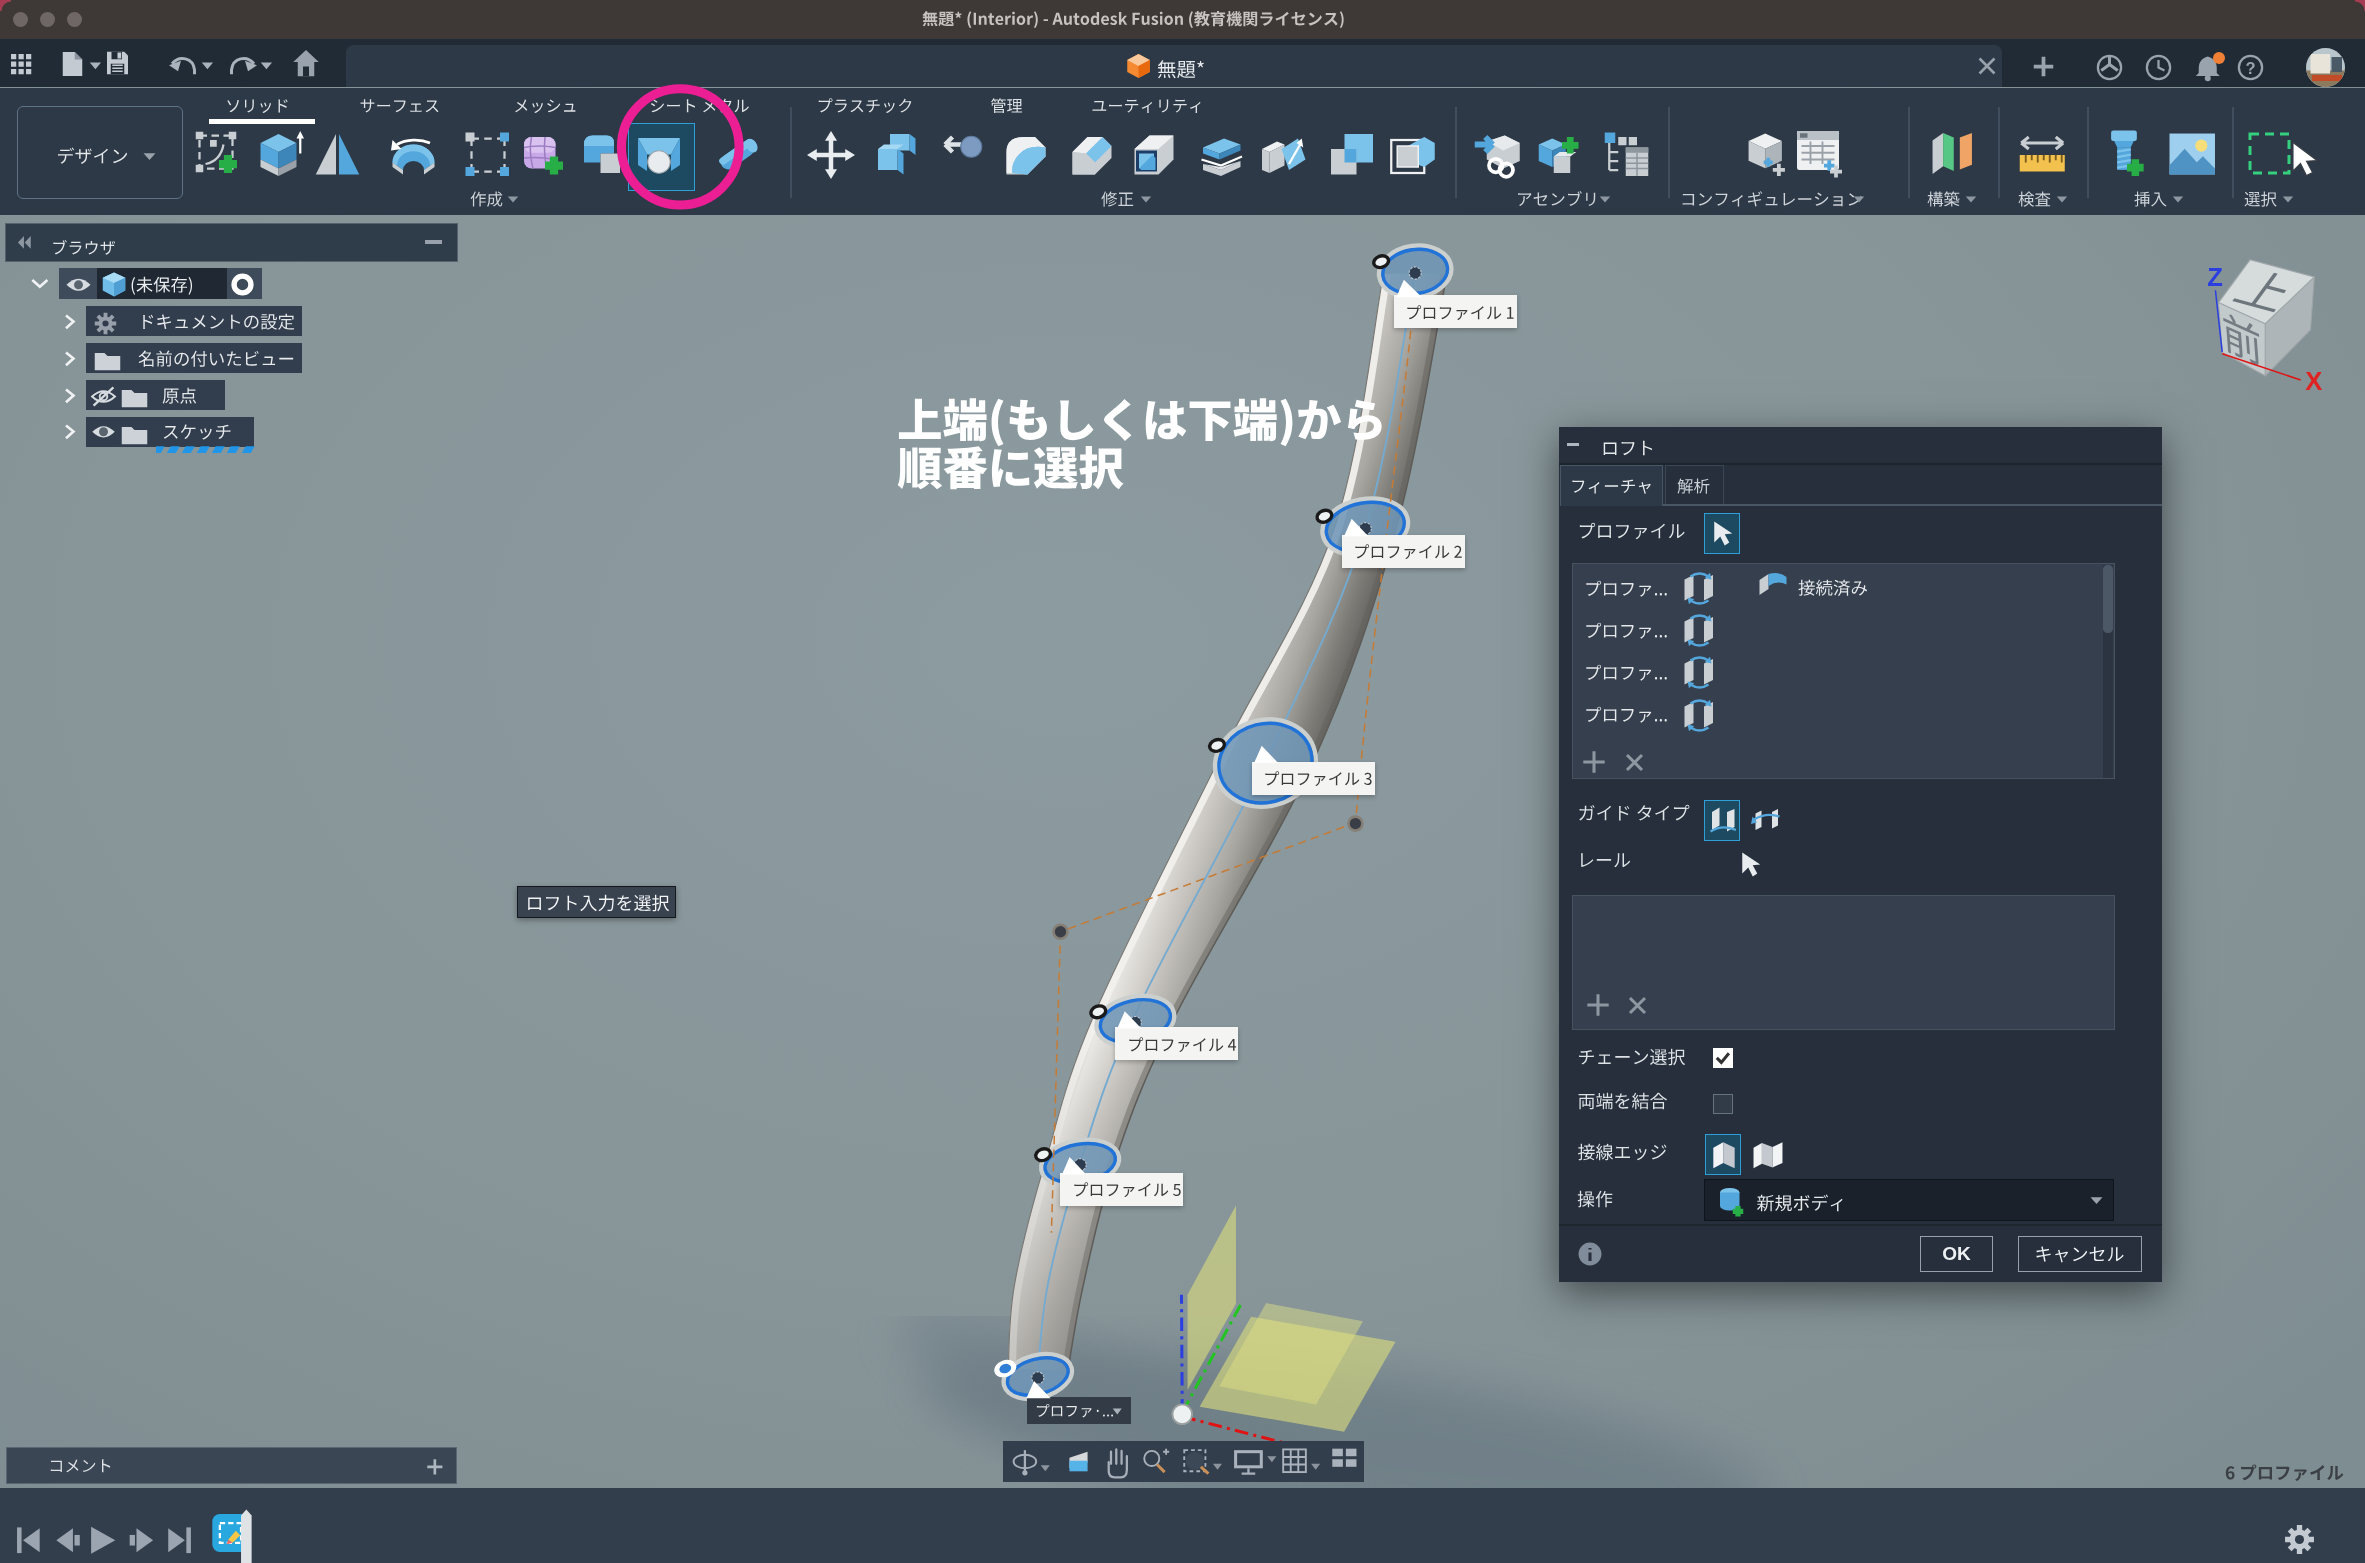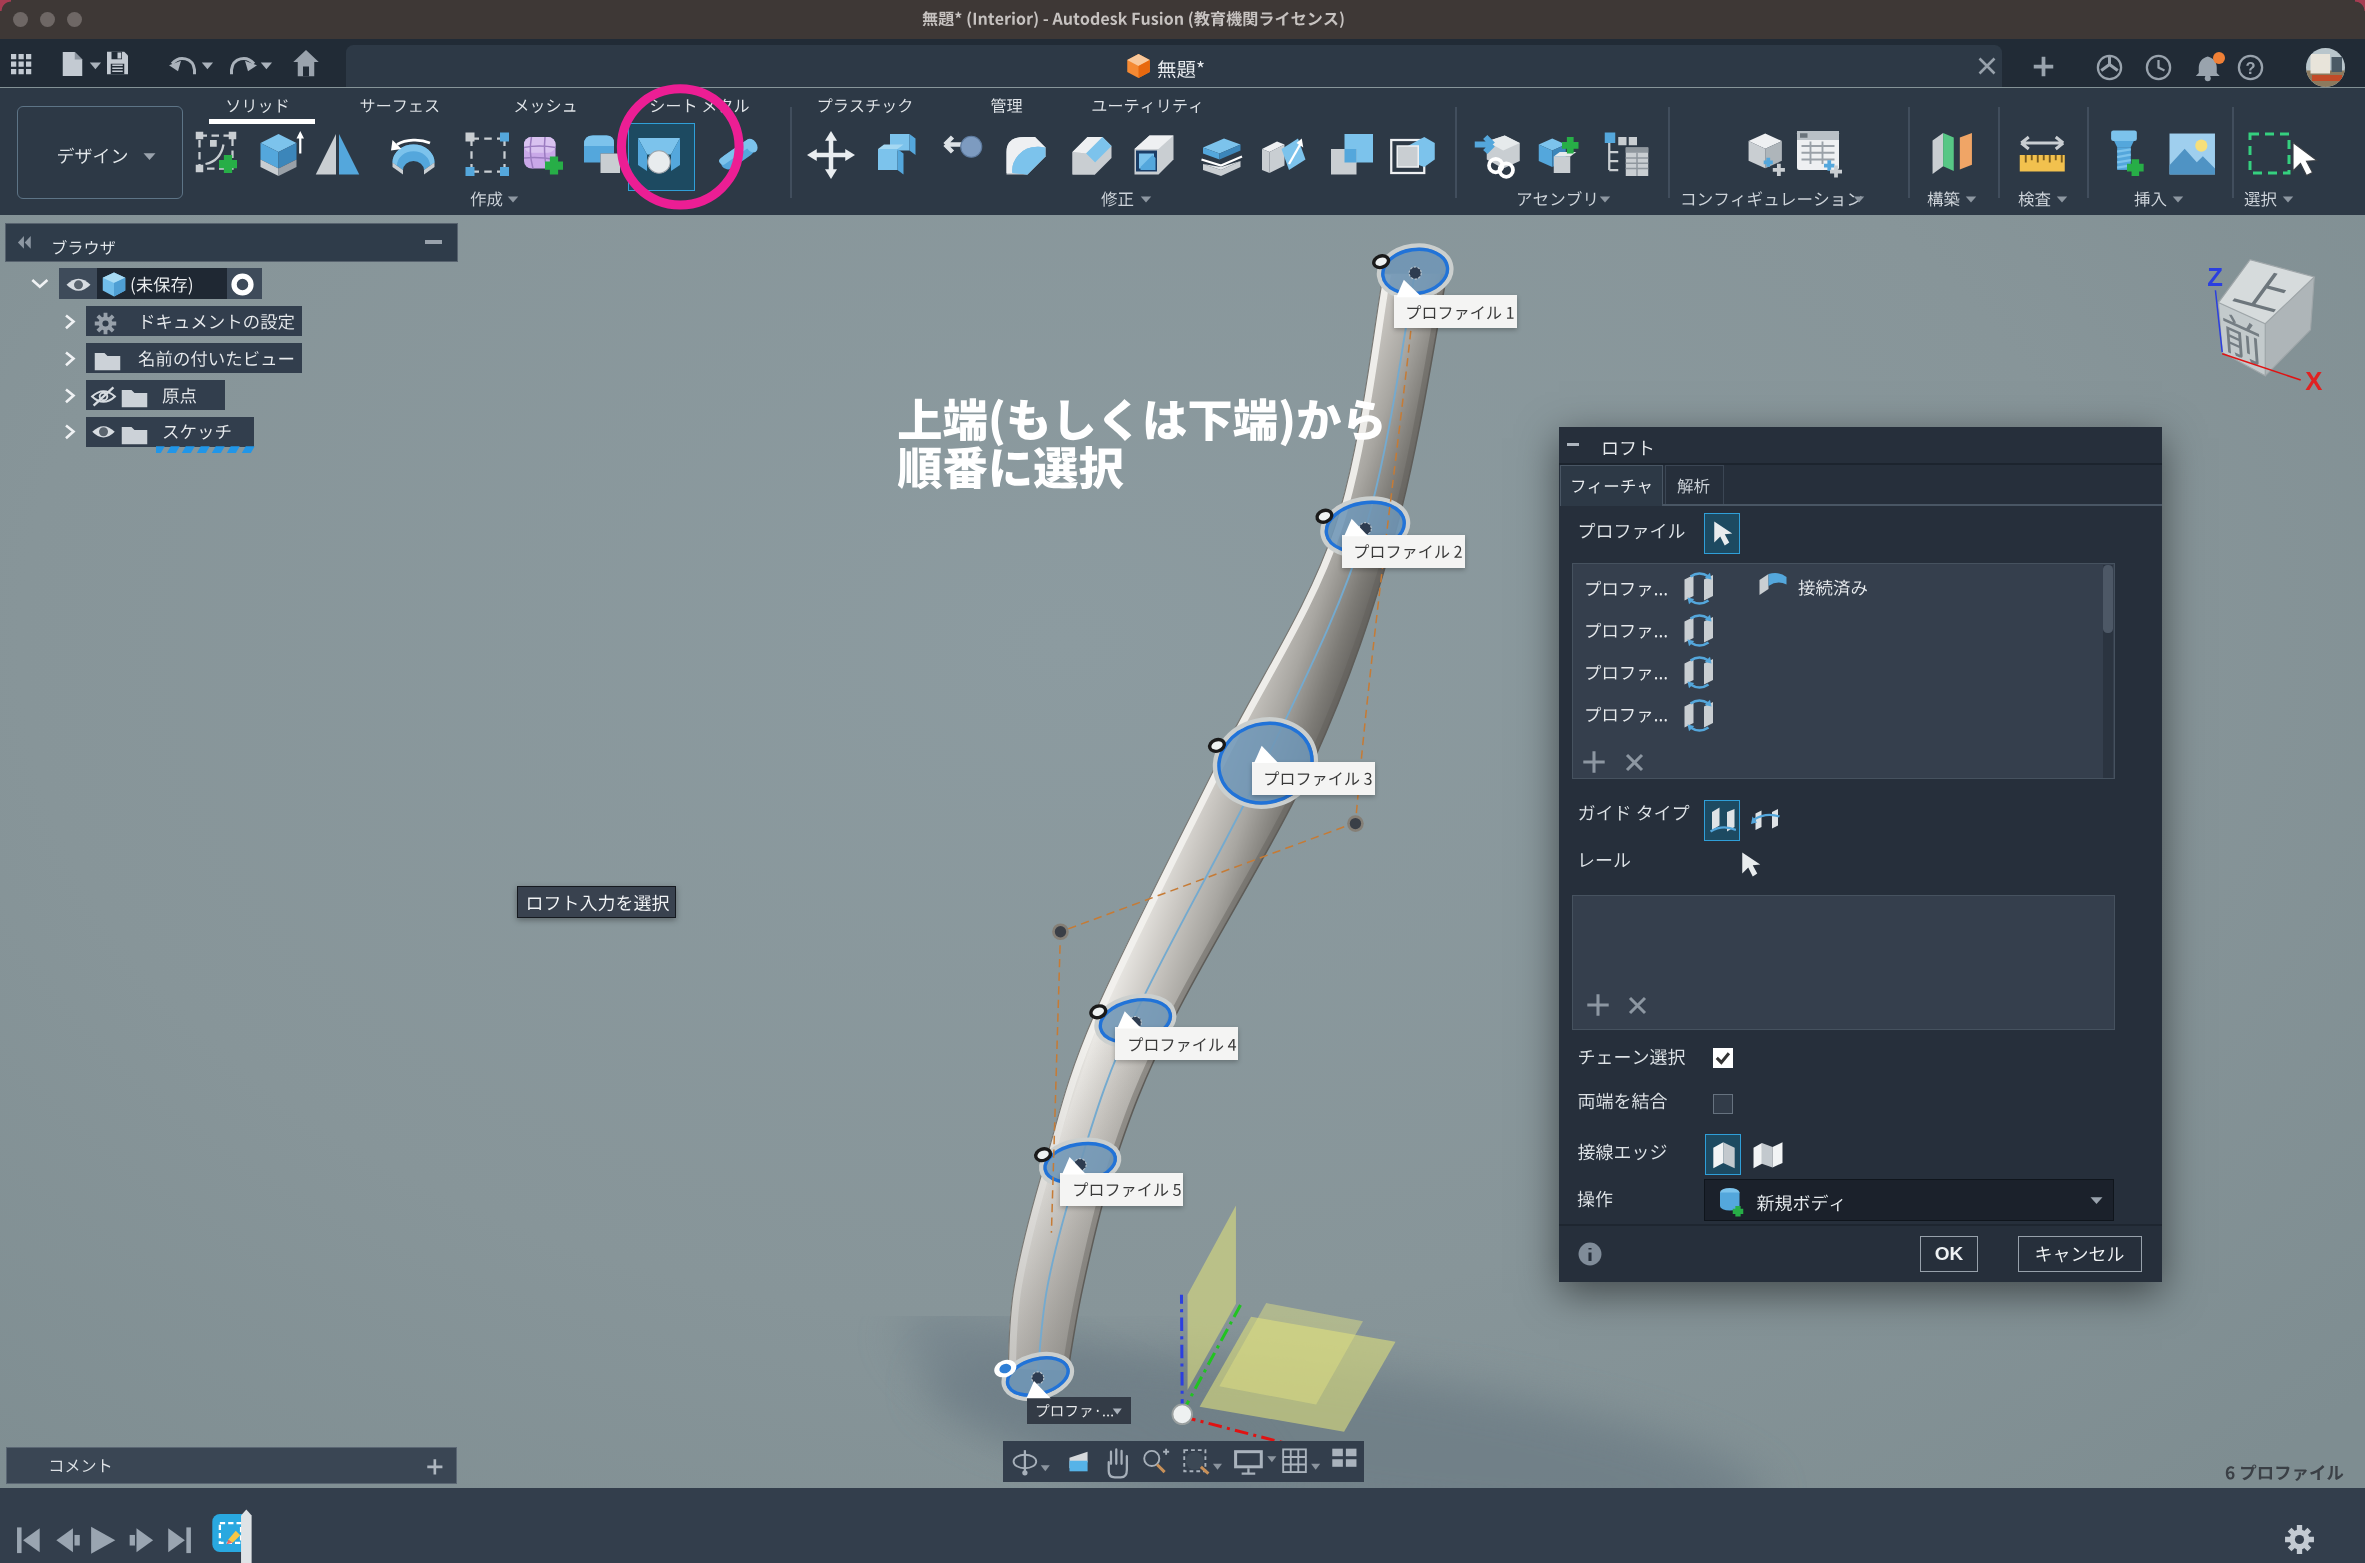--- a/index.html
+++ b/index.html
@@ -931,21 +931,21 @@
       <path transform="translate(0,26.4)" fill="#e6eaed" d="M2.9 -15.7C3.4 -14.6 3.8 -13.1 3.8 -12.2L5.4 -12.6C5.3 -13.5 4.8 -15.0 4.3 -16.0ZM9.1 -16.1C8.8 -15.0 8.3 -13.5 7.8 -12.6L9.3 -12.2C9.7 -13.1 10.2 -14.5 10.7 -15.7ZM21.3 -19.9C19.7 -19.1 17.0 -18.3 14.5 -17.8L13.2 -18.2V-9.8C13.2 -6.4 12.9 -2.3 9.8 0.8C10.2 1.0 10.9 1.6 11.1 2.0C14.5 -1.3 15.0 -6.2 15.0 -9.8V-10.4H18.6V1.8H20.3V-10.4H23.0V-12.0H15.0V-16.4C17.6 -16.9 20.7 -17.6 22.7 -18.6ZM5.9 -20.1V-17.6H1.5V-16.1H12.1V-17.6H7.7V-20.1ZM1.1 -12.2V-10.6H5.9V-8.1H1.2V-6.6H5.5C4.3 -4.4 2.4 -2.2 0.7 -1.1C1.1 -0.8 1.6 -0.2 1.9 0.2C3.3 -0.9 4.8 -2.6 5.9 -4.5V1.9H7.7V-4.3C8.7 -3.4 9.9 -2.2 10.4 -1.6L11.5 -2.9C10.9 -3.4 8.6 -5.3 7.7 -6.0V-6.6H12.2V-8.1H7.7V-10.6H12.4V-12.2ZM37.1 -13.7H44.0V-11.4H37.1ZM37.1 -9.9H44.0V-7.5H37.1ZM37.1 -17.6H44.0V-15.2H37.1ZM29.0 -19.9V-16.2H25.6V-14.5H29.0V-11.6V-10.6H25.1V-9.0H28.9C28.8 -5.7 28.0 -2.0 24.9 0.3C25.3 0.6 25.9 1.3 26.1 1.7C28.5 -0.3 29.7 -3.0 30.2 -5.7C31.3 -4.4 32.8 -2.6 33.4 -1.7L34.6 -3.0C34.1 -3.7 31.5 -6.6 30.5 -7.6L30.6 -9.0H34.6V-10.6H30.7V-11.6V-14.5H34.1V-16.2H30.7V-19.9ZM35.4 -19.2V-5.9H37.4C37.0 -2.9 36.0 -0.6 32.3 0.6C32.6 0.9 33.1 1.5 33.3 1.9C37.4 0.4 38.6 -2.2 39.1 -5.9H41.2V-0.7C41.2 1.0 41.6 1.5 43.2 1.5C43.6 1.5 44.9 1.5 45.2 1.5C46.6 1.5 47.0 0.7 47.2 -2.6C46.8 -2.7 46.0 -3.0 45.7 -3.3C45.6 -0.5 45.5 -0.1 45.0 -0.1C44.7 -0.1 43.7 -0.1 43.5 -0.1C43.0 -0.1 42.9 -0.2 42.9 -0.7V-5.9H45.7V-19.2ZM66.0 -19.0 64.8 -18.4C65.4 -17.5 66.2 -16.2 66.7 -15.2L68.0 -15.7C67.5 -16.7 66.6 -18.1 66.0 -19.0ZM68.9 -19.7 67.6 -19.1C68.3 -18.2 69.0 -16.9 69.6 -15.9L70.8 -16.5C70.4 -17.4 69.5 -18.8 68.9 -19.7ZM55.7 -8.8 54.0 -9.6C53.1 -7.7 51.0 -4.8 49.5 -3.3L51.1 -2.2C52.5 -3.7 54.7 -6.7 55.7 -8.8ZM65.8 -9.6 64.1 -8.7C65.4 -7.2 67.2 -4.2 68.1 -2.4L69.9 -3.3C69.0 -5.1 67.0 -8.1 65.8 -9.6ZM50.2 -14.4V-12.4C50.9 -12.5 51.5 -12.5 52.2 -12.5H58.9V-12.3C58.9 -11.2 58.9 -3.0 58.9 -1.7C58.9 -1.1 58.6 -0.8 58.0 -0.8C57.4 -0.8 56.3 -0.9 55.2 -1.1L55.4 0.9C56.4 1.0 57.8 1.0 58.8 1.0C60.2 1.0 60.9 0.4 60.9 -0.9C60.9 -2.6 60.9 -10.4 60.9 -12.3V-12.5H67.2C67.8 -12.5 68.5 -12.5 69.2 -12.5V-14.4C68.6 -14.4 67.8 -14.3 67.2 -14.3H60.9V-16.8C60.9 -17.3 60.9 -18.2 61.0 -18.5H58.8C58.8 -18.1 58.9 -17.3 58.9 -16.8V-14.3H52.2C51.5 -14.3 50.9 -14.4 50.2 -14.4ZM76.9 -17.5V-15.6C77.5 -15.6 78.3 -15.6 79.1 -15.6C80.4 -15.6 86.0 -15.6 87.4 -15.6C88.1 -15.6 88.9 -15.6 89.6 -15.6V-17.5C88.9 -17.4 88.1 -17.4 87.4 -17.4C86.0 -17.4 80.4 -17.4 79.1 -17.4C78.3 -17.4 77.6 -17.5 76.9 -17.5ZM90.8 -19.5 89.6 -19.0C90.2 -18.0 91.0 -16.6 91.5 -15.6L92.8 -16.2C92.3 -17.2 91.4 -18.6 90.8 -19.5ZM93.5 -20.4 92.2 -19.9C92.9 -19.0 93.7 -17.7 94.2 -16.6L95.5 -17.2C95.0 -18.1 94.1 -19.6 93.5 -20.4ZM74.0 -11.5V-9.5C74.7 -9.6 75.4 -9.6 76.1 -9.6H83.3C83.2 -7.3 83.0 -5.3 81.9 -3.6C81.0 -2.1 79.2 -0.7 77.4 0.0L79.2 1.4C81.2 0.3 83.0 -1.4 83.9 -3.0C84.8 -4.8 85.2 -7.0 85.3 -9.6H91.8C92.4 -9.6 93.2 -9.6 93.7 -9.5V-11.5C93.1 -11.4 92.3 -11.4 91.8 -11.4C90.6 -11.4 77.5 -11.4 76.1 -11.4C75.4 -11.4 74.7 -11.4 74.0 -11.5ZM98.9 -6.2 99.8 -4.4C102.6 -5.3 105.3 -6.5 107.4 -7.6V-0.2C107.4 0.5 107.3 1.5 107.3 1.9H109.5C109.4 1.5 109.3 0.5 109.3 -0.2V-8.8C111.5 -10.2 113.6 -12.0 114.8 -13.3L113.3 -14.7C112.1 -13.2 109.8 -11.2 107.6 -9.8C105.6 -8.6 102.1 -6.9 98.9 -6.2Z"></path>
     </svg>
     <svg class="abs" style="left:2089px;top:1195px" width="15" height="10.6" viewBox="0 0 20 14">
       <polygon points="2,3 18,3 10,12" fill="#9aa3ad"></polygon>
     </svg>
     <div class="abs" style="left:1559px;top:1224px;width:603px;height:1.5px;background:#1e2630"></div>
     <svg class="abs" style="left:1577px;top:1241px" width="26" height="26" viewBox="0 0 34 34">
       <circle cx="17" cy="17" r="15" fill="#808c99"></circle>
 <path d="M17,9 L17,11 M17,15 L17,26" stroke="#262f3b" stroke-width="4"></path>
     </svg>
-    <div class="abs" style="left:1920px;top:1236px;width:58px;height:36px;border:1.5px solid #97a1ab;color:#eef1f3;
+    <div class="abs" style="left:1920px;top:1236px;width:73px;height:36px;border:1.5px solid #97a1ab;color:#eef1f3;
 font-size:19px;font-weight:bold;text-align:center;line-height:33px">OK</div>
     <div class="abs" style="left:2018px;top:1236px;width:124px;height:36px;border:1.5px solid #97a1ab"></div>
     <svg style="position:absolute;left:2034px;top:1241px;overflow:visible" width="91" height="27" viewBox="0 0 120 36">
       <path transform="translate(0,26.4)" fill="#eef1f3" d="M2.6 -6.6 3.0 -4.5C3.5 -4.6 4.2 -4.8 5.1 -4.9C6.3 -5.1 8.9 -5.6 11.6 -6.0L12.5 -1.2C12.7 -0.5 12.7 0.3 12.9 1.1L15.0 0.7C14.8 0.0 14.6 -0.8 14.5 -1.5L13.5 -6.3L19.4 -7.3C20.3 -7.4 21.0 -7.5 21.6 -7.6L21.2 -9.6C20.6 -9.5 20.0 -9.3 19.0 -9.1L13.1 -8.1L12.2 -12.9L17.8 -13.8C18.4 -13.9 19.1 -14.0 19.5 -14.1L19.1 -16.1C18.7 -16.0 18.1 -15.8 17.4 -15.7C16.4 -15.5 14.2 -15.1 11.8 -14.7L11.3 -17.3C11.3 -17.9 11.1 -18.5 11.1 -19.0L9.0 -18.6C9.1 -18.1 9.3 -17.6 9.4 -17.0L9.9 -14.4C7.7 -14.1 5.6 -13.8 4.6 -13.7C3.9 -13.6 3.2 -13.5 2.6 -13.5L3.0 -11.4C3.8 -11.5 4.3 -11.6 5.0 -11.8L10.3 -12.6L11.2 -7.8C8.5 -7.4 5.9 -7.0 4.7 -6.8C4.1 -6.7 3.1 -6.6 2.6 -6.6ZM44.8 -11.4 43.6 -12.2C43.3 -12.1 42.9 -12.0 42.6 -12.0C41.8 -11.8 37.8 -11.0 34.4 -10.3L33.6 -13.2C33.4 -13.8 33.3 -14.3 33.2 -14.7L31.2 -14.2C31.4 -13.8 31.6 -13.3 31.8 -12.7L32.5 -10.0L29.6 -9.5C28.9 -9.3 28.3 -9.2 27.6 -9.2L28.1 -7.4L33.0 -8.4L35.4 0.4C35.5 1.0 35.7 1.6 35.7 2.2L37.8 1.6C37.6 1.2 37.4 0.5 37.2 0.0C36.9 -1.1 35.8 -5.3 34.8 -8.7L42.1 -10.2C41.3 -8.7 39.5 -6.5 37.9 -5.2L39.6 -4.4C41.3 -6.0 43.8 -9.4 44.8 -11.4ZM53.4 -17.6 52.1 -16.1C53.9 -14.9 56.9 -12.4 58.1 -11.1L59.6 -12.6C58.2 -14.0 55.2 -16.5 53.4 -17.6ZM51.4 -1.5 52.7 0.5C56.6 -0.3 59.7 -1.8 62.1 -3.3C65.7 -5.5 68.5 -8.8 70.2 -11.8L69.0 -13.8C67.6 -10.9 64.7 -7.3 61.0 -5.0C58.7 -3.6 55.6 -2.1 51.4 -1.5ZM93.3 -13.8 91.8 -14.9C91.6 -14.7 91.1 -14.6 90.6 -14.5C89.6 -14.3 85.4 -13.4 81.3 -12.6V-16.3C81.3 -17.0 81.3 -17.9 81.5 -18.6H79.2C79.3 -17.9 79.3 -17.1 79.3 -16.3V-12.2C76.8 -11.8 74.5 -11.4 73.4 -11.2L73.8 -9.2L79.3 -10.4V-3.1C79.3 -0.7 80.2 0.4 84.6 0.4C87.6 0.4 90.0 0.2 92.2 -0.0L92.3 -2.1C89.9 -1.7 87.6 -1.4 84.8 -1.4C81.9 -1.4 81.3 -1.9 81.3 -3.6V-10.8L90.4 -12.6C89.6 -11.1 87.9 -8.5 86.1 -6.9L87.8 -5.9C89.7 -7.8 91.6 -10.8 92.7 -12.8C92.8 -13.2 93.1 -13.6 93.3 -13.8ZM108.6 -0.5 109.8 0.6C110.0 0.4 110.3 0.2 110.7 0.0C113.4 -1.4 116.8 -3.8 118.8 -6.6L117.7 -8.3C115.9 -5.6 112.9 -3.4 110.7 -2.4C110.7 -3.1 110.7 -14.7 110.7 -16.2C110.7 -17.1 110.8 -17.8 110.8 -18.0H108.6C108.6 -17.8 108.7 -17.1 108.7 -16.2C108.7 -14.7 108.7 -3.0 108.7 -1.8C108.7 -1.4 108.7 -0.9 108.6 -0.5ZM97.6 -0.6 99.4 0.6C101.4 -1.1 102.9 -3.4 103.7 -6.0C104.3 -8.4 104.4 -13.5 104.4 -16.2C104.4 -16.9 104.5 -17.6 104.5 -17.9H102.3C102.4 -17.4 102.5 -16.9 102.5 -16.2C102.5 -13.5 102.5 -8.7 101.8 -6.5C101.0 -4.2 99.6 -2.1 97.6 -0.6Z"></path>
     </svg>
     <svg class="abs" style="left:613px;top:82px" width="136" height="132" viewBox="0 0 180 175">
 <ellipse cx="89" cy="86" rx="78" ry="77" fill="none" stroke="#ec1e94" stroke-width="12"></ellipse>
     </svg>
   </div>
 

